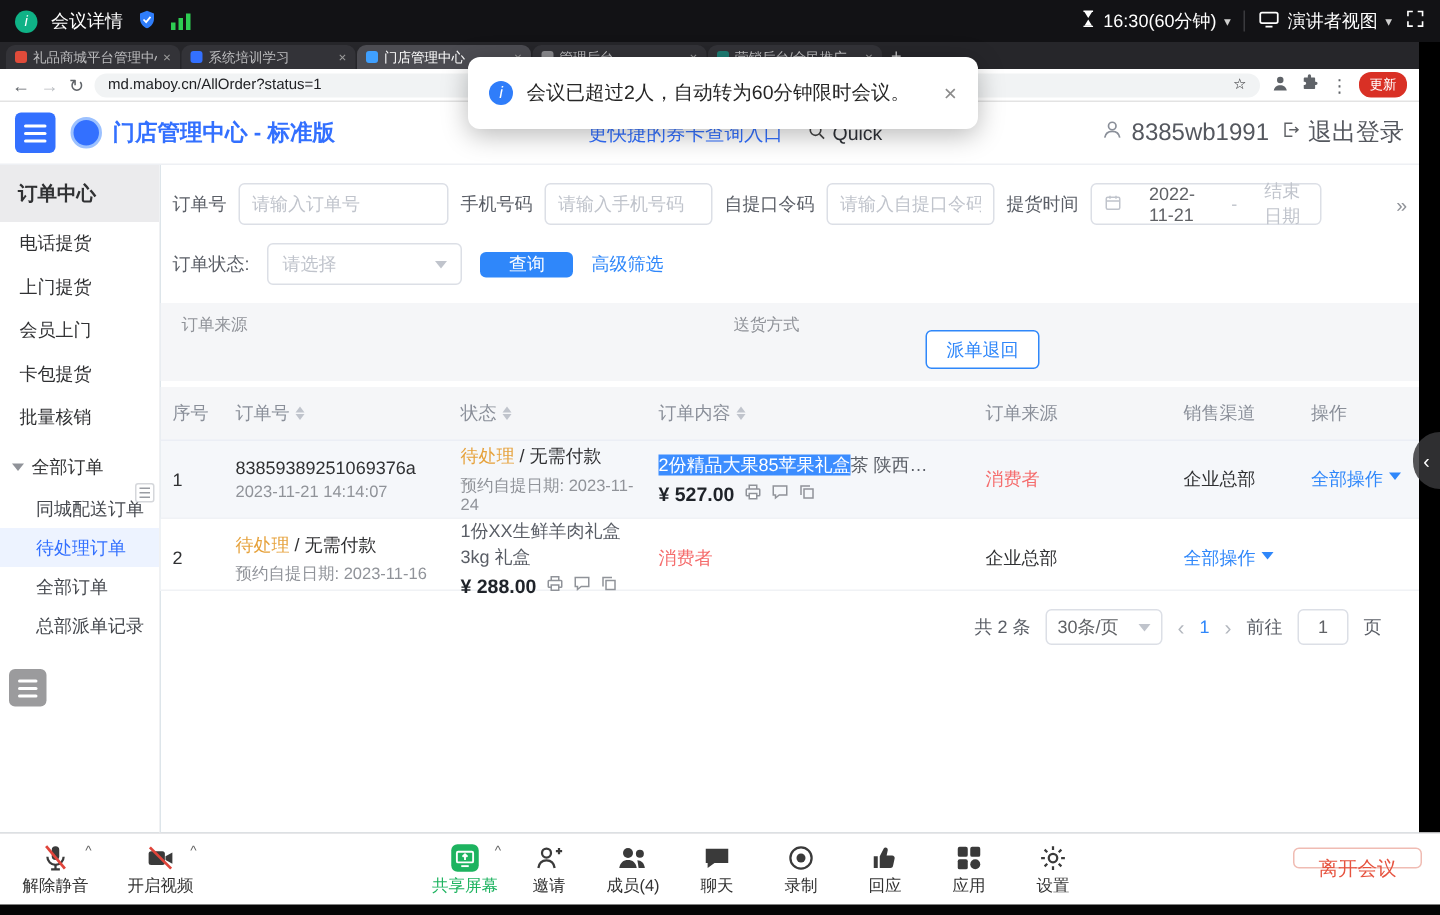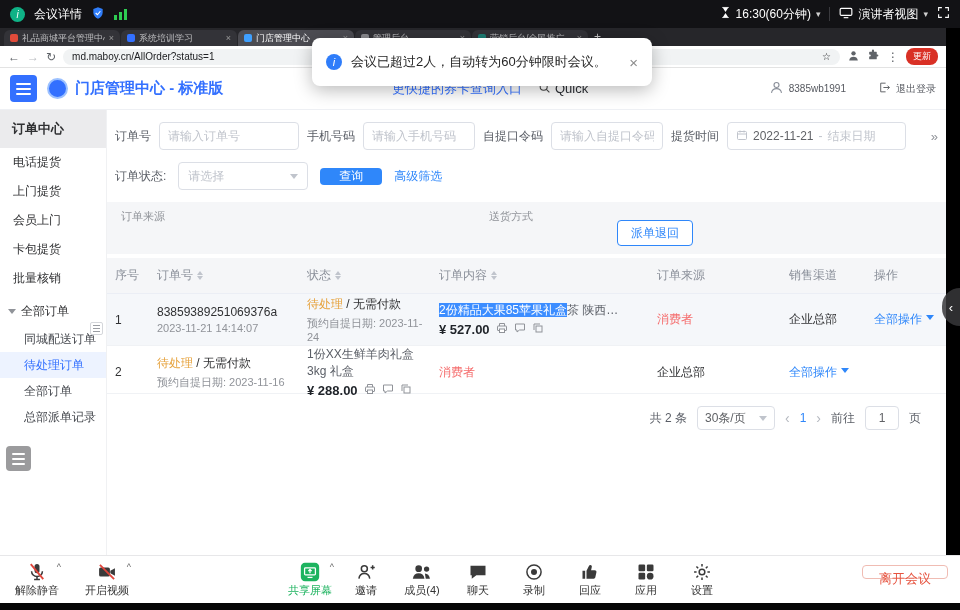--- a/index.html
+++ b/index.html
@@ -46,21 +46,21 @@
              padding:0 10px; position:relative; background:#fff; }
   .menu-btn { width:27px; height:27px; background:#3370ff; border-radius:4px; display:flex;
               flex-direction:column; justify-content:center; align-items:center; gap:3px; flex:none; }
   .menu-btn i { display:block; width:15px; height:2px; background:#fff; border-radius:1px; }
   .logo { display:flex; align-items:center; gap:7px; margin-left:10px; }
   .logo-circle { width:21px; height:21px; border-radius:50%; background:#3370ff; border:2px solid #9cc1ff; }
   .logo-title { color:#3370ff; font-size:15px; font-weight:bold; white-space:nowrap; }
   .quick-area { position:absolute; left:392px; display:flex; align-items:center; gap:16px; font-size:13px; }
   .quick-link { color:#3370ff; }
   .quick-btn { color:#2f3238; display:flex; align-items:center; gap:4px; }
-  .apphead-right { margin-left:auto; display:flex; align-items:center; gap:32px; color:#55585f; font-size:10px; }
+  .apphead-right { margin-left:auto; display:flex; align-items:center; gap:8px; color:#55585f; font-size:16px; }
   .hitem { display:flex; align-items:center; gap:5px; }
 
   
   .appbody { position:relative; height:445px; background:#0c4a6e; }
   .sidebar { position:absolute; top:0; left:0; width:107px; height:100%; background:#fff;
              border-right:1px solid #f0f1f3; color:#303133; }
   .side-section { height:38px; background:#ebebed; display:flex; align-items:center; padding-left:12px;
                   font-size:13px; font-weight:bold; }
   .side-item { height:29px; display:flex; align-items:center; padding-left:13px; font-size:12px; }
   .side-group { height:29px; display:flex; align-items:center; padding-left:8px; gap:5px; margin-top:4px; }
@@ -78,22 +78,22 @@
 
   .main { position:absolute; top:0; left:107px; right:0; height:100%; background:#fff; color:#303133; }
   .frow1 { position:absolute; top:12px; left:8px; right:10px; height:28px; display:flex;
            align-items:center; gap:8px; color:#5a5e66; }
   .frow2 { position:absolute; top:52px; left:8px; height:28px; display:flex; align-items:center; gap:12px; color:#5a5e66; }
   .flabel { white-space:nowrap; }
   .inp { height:28px; border:1px solid #dcdfe6; border-radius:4px; padding:0 8px; font-size:12px;
          color:#606266; background:#fff; outline:none; font-family:inherit; }
   .inp::placeholder { color:#c0c4cc; }
   .w140{width:140px;} .w112{width:112px;}
-  .date-box { width:179px; height:28px; border:1px solid #dcdfe6; border-radius:4px; display:flex;
-              align-items:center; gap:5px; padding:0 8px; background:#fff; }
+  .date-box { width:154px; height:28px; border:1px solid #dcdfe6; border-radius:4px; display:flex;
+              align-items:center; gap:18px; padding:0 8px; background:#fff; }
   .date-start { color:#606266; } .date-sep,.date-end { color:#c0c4cc; }
   .collapse-g { margin-left:auto; color:#909399; font-size:13px; letter-spacing:-2px; }
   .select-box { width:130px; height:28px; border:1px solid #dcdfe6; border-radius:4px; display:flex;
                 align-items:center; justify-content:space-between; padding:0 9px; color:#c0c4cc; background:#fff; }
   .sel-tri { width:0; height:0; border:4px solid transparent; border-top:5px solid #c0c4cc; margin-top:4px; }
   .btn-primary { height:17px; padding:0 19px; background:#2f87fa; color:#fff; border:none; border-radius:4px;
                  font-size:12px; font-family:inherit; }
   .link-blue { color:#2f87fa; }
 
   .filter-panel { position:absolute; top:92px; left:0; right:0; height:52px; background:#f5f6f8;

